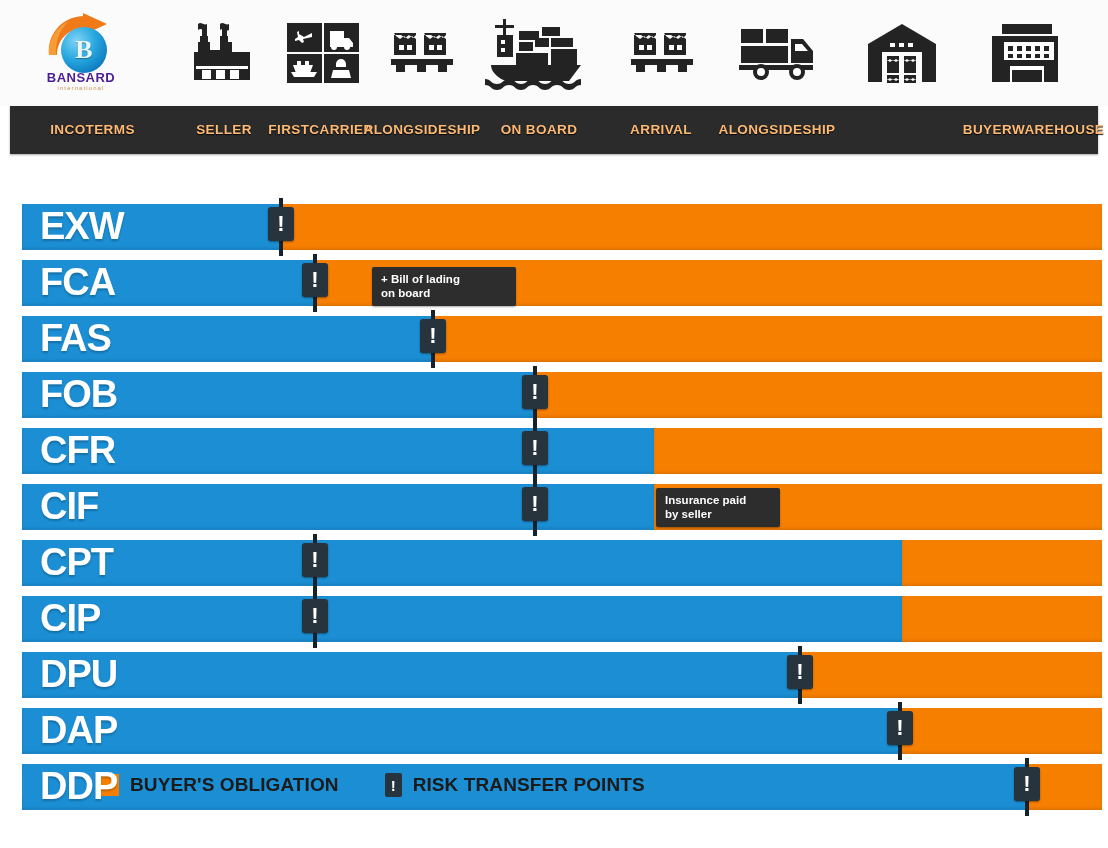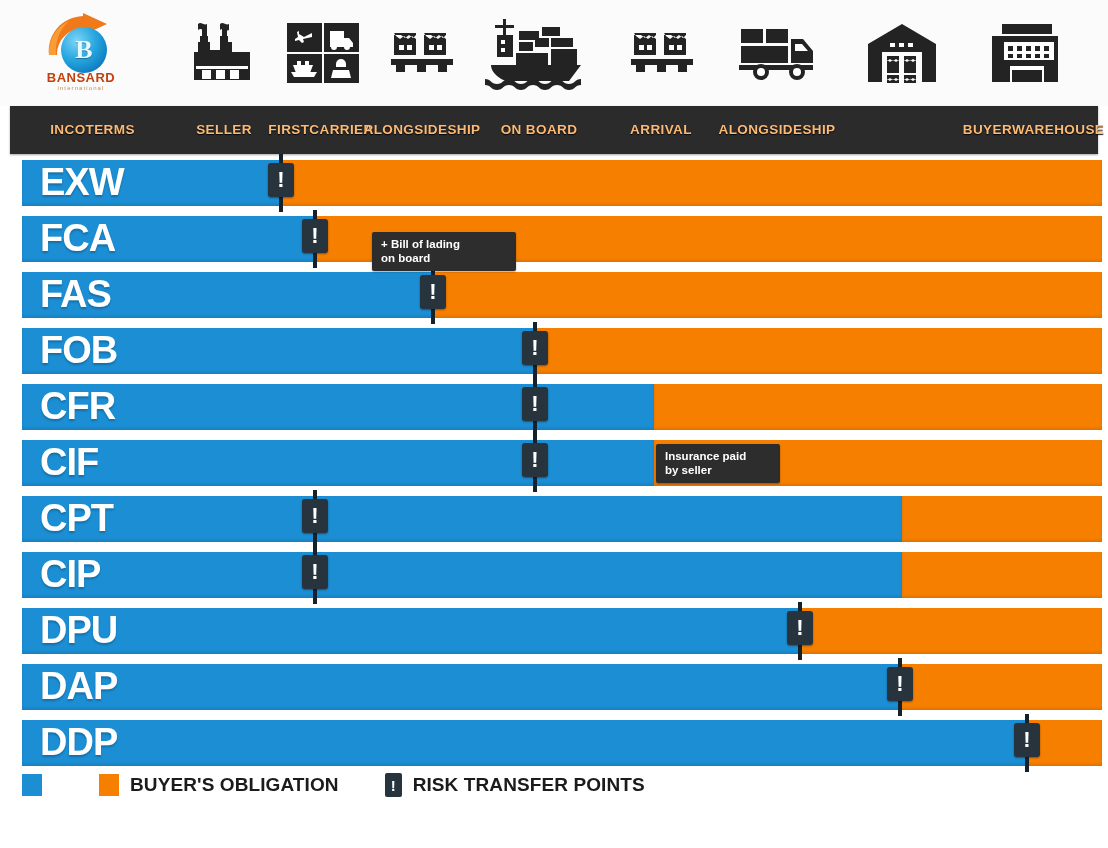--- a/index.html
+++ b/index.html
@@ -68,21 +68,21 @@
   #brand-logo .swoosh {
     position: absolute;
     left: 6px; top: 2px;
     width: 76px; height: 44px;
   }
   #brand-logo .wordmark {
     margin-top: -4px;
     font-size: 13px;
     font-weight: bold;
     letter-spacing: .5px;
-    color: #c2410c;
+    color: #4c1d95;
     text-shadow: 0 1px 0 rgba(255,255,255,.8);
     line-height: 1;
   }
   #brand-logo .subword {
     font-size: 6px;
     letter-spacing: 1.1px;
     color: #c98b4e;
     line-height: 1.6;
   }
 
@@ -116,20 +116,21 @@
     position: absolute;
     left: 0; top: 160px;
     width: 1108px;
     height: 608px;
   }
   .row {
     position: absolute;
     left: 22px;
     width: 1080px;
     height: 46px;
+    margin-top: 44px;
   }
   .seg {
     position: absolute;
     top: 0;
     height: 46px;
   }
   .seg-seller { background: #1b8ed4; box-shadow: inset 0 -2px 3px rgba(0,0,0,.10); }
   .seg-buyer  { background: #f77f00; box-shadow: inset 0 -2px 3px rgba(0,0,0,.10); }
 
   .row-label {
@@ -422,21 +423,21 @@
       <div class="risk-marker" style="left: 259px;">
         <div class="chip">
           <i>!</i>
         </div>
       </div>
     </div>
     <div class="row" style="top: 56px;">
       <div class="seg seg-seller" style="left: 0px; width: 293px;"></div>
       <div class="seg seg-buyer" style="left: 293px; width: 787px;"></div>
       <div class="row-label">FCA</div>
-      <div class="annot" style="left: 350px; width: 126px; top: 16px;">+ Bill of lading
+      <div class="annot" style="left: 350px; width: 126px; top: 7px;">+ Bill of lading
 on board</div>
       <div class="risk-marker" style="left: 293px;">
         <div class="chip">
           <i>!</i>
         </div>
       </div>
     </div>
     <div class="row" style="top: 112px;">
       <div class="seg seg-seller" style="left: 0px; width: 411px;"></div>
       <div class="seg seg-buyer" style="left: 411px; width: 669px;"></div>

